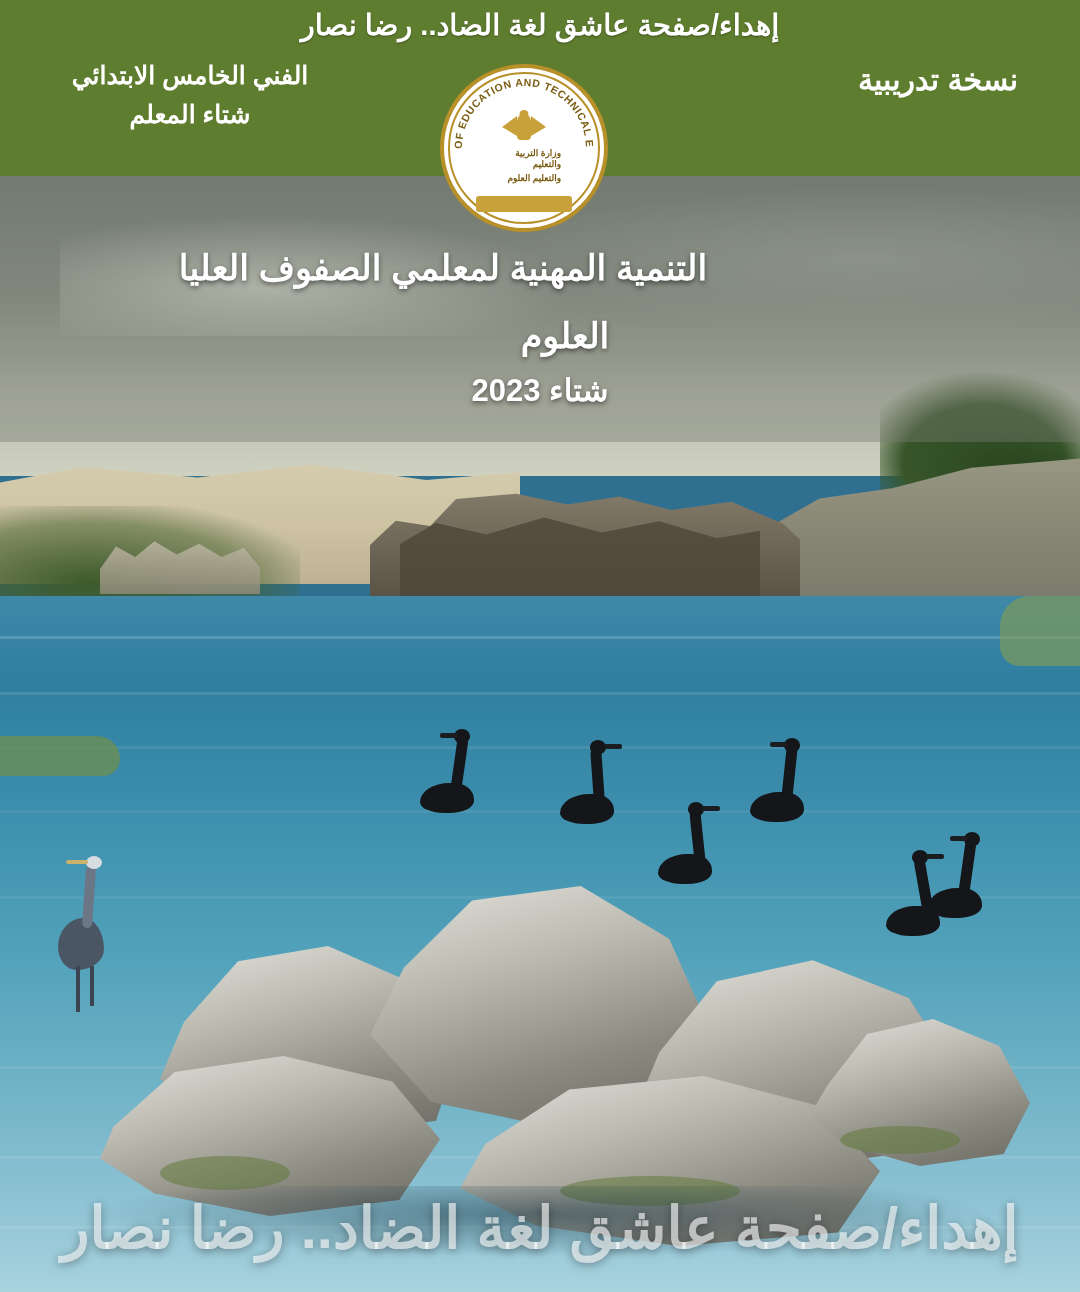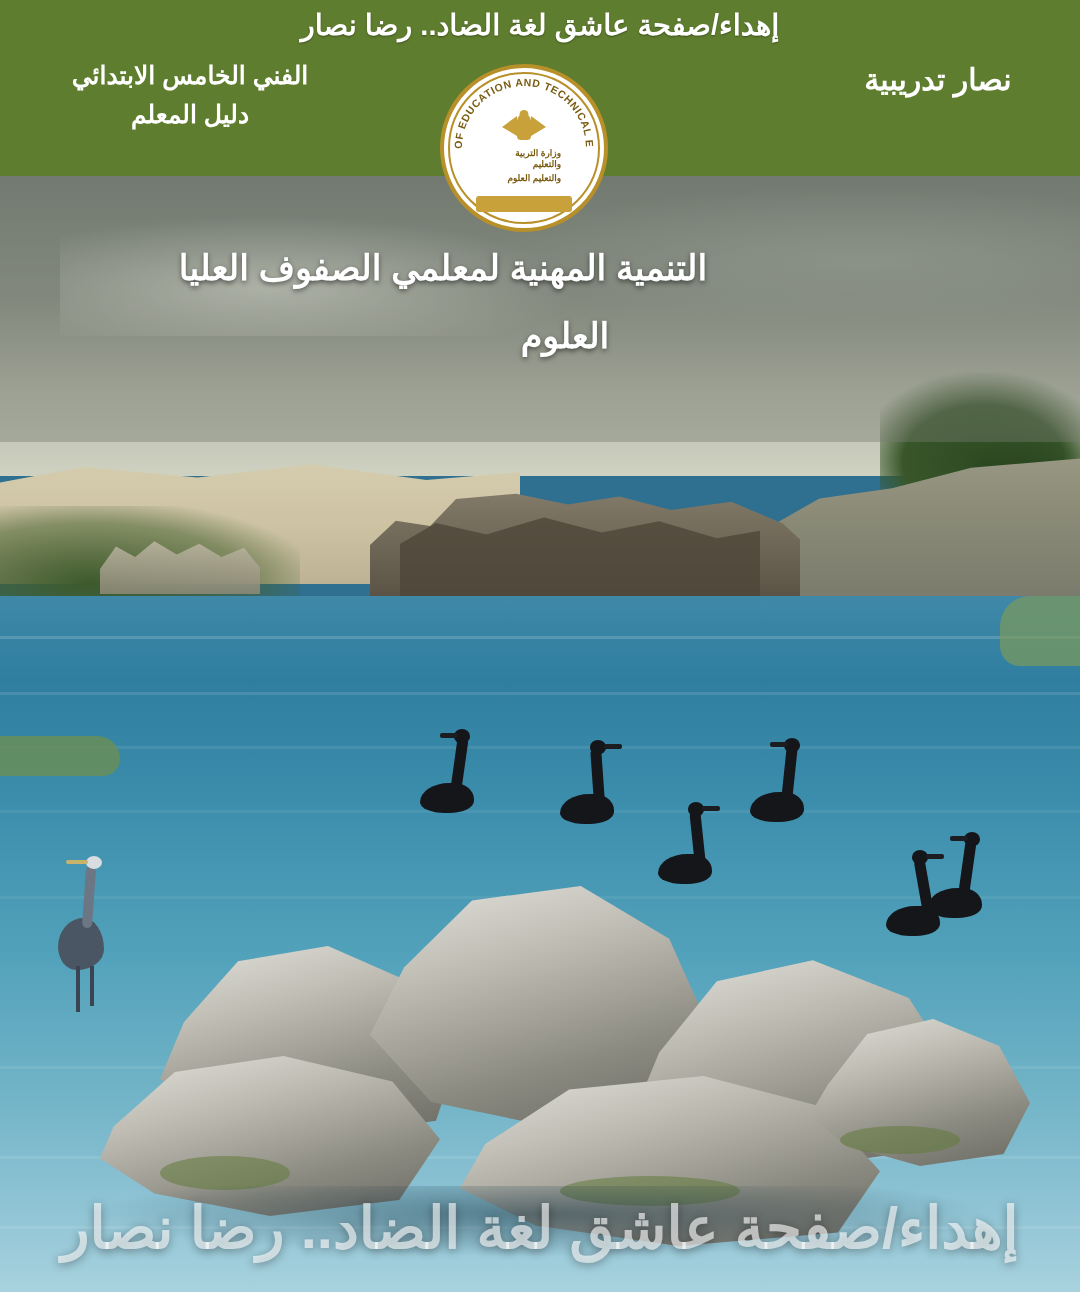--- a/index.html
+++ b/index.html
@@ -539,29 +539,30 @@
       <div class="heron-legs" style="top:120px;left:36px;"></div>
       <div class="heron-legs" style="top:120px;left:50px;height:40px;"></div>
     </div>
 
     <div class="bottom-watermark">إهداء/صفحة عاشق لغة الضاد.. رضا نصار</div>
   </div>
 
   <div class="title-overlay">
     <div class="title-main">التنمية المهنية لمعلمي الصفوف العليا</div>
     <div class="title-sub">العلوم</div>
+    <div class="title-term">شتاء 2023</div>
   </div>
 
   <div class="header-band">
     <div class="header-watermark">إهداء/صفحة عاشق لغة الضاد.. رضا نصار</div>
     <div class="header-right">
       <span class="grade">الفني الخامس الابتدائي</span>
-      <span class="guide">دليل المعلم</span>
-    </div>
-    <div class="header-left">نصار تدريبية</div>
+      <span class="guide">شتاء المعلم</span>
+    </div>
+    <div class="header-left">نسخة تدريبية</div>
   </div>
 
   <div class="emblem">
     <div class="emblem-outer"></div>
     <div class="emblem-ring"></div>
     <svg class="emblem-text-svg" viewBox="0 0 168 168">
       <defs>
         <path id="ringpath" d="M 84,158 m -74,0 a 74,74 0 1,1 148,0 a 74,74 0 1,1 -148,0" fill="none"></path>
         <path id="ringpath2" d="M 22,84 a 62,62 0 0 1 124,0" fill="none"></path>
       </defs>

